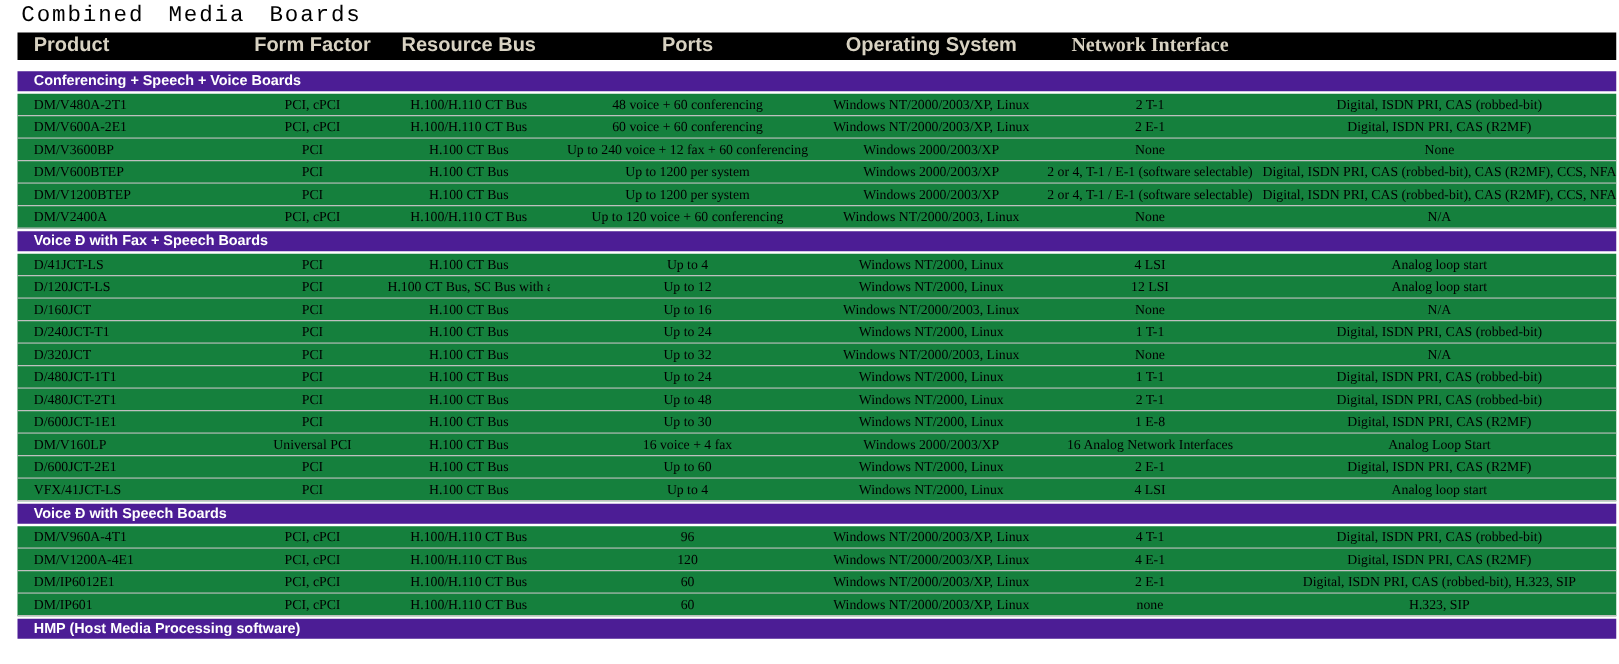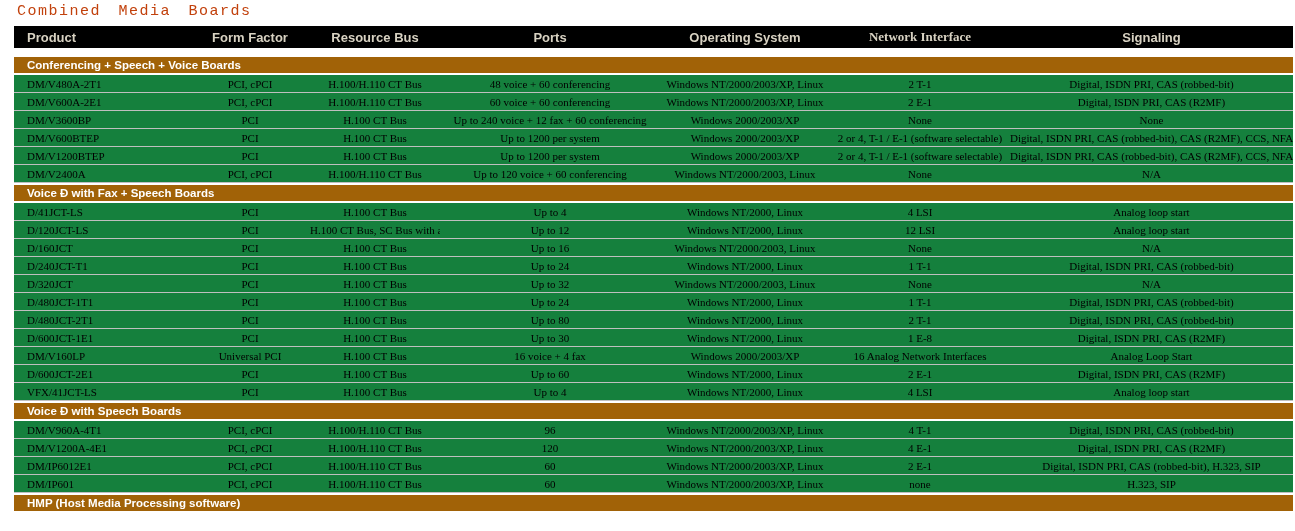--- a/index.html
+++ b/index.html
@@ -1,23 +1,23 @@
 <!DOCTYPE html>
 <html><head>
 <meta charset="utf-8">
 <style>
   html,body{margin:0;padding:0;background:#ffffff;}
   .page{position:relative;width:1295px;height:531px;background:#ffffff;overflow:hidden;}
   .title{position:absolute;left:17px;top:3px;font-family:"Liberation Mono",monospace;
-         font-size:15px;color:#c2410c;letter-spacing:1.5px;word-spacing:7px;white-space:nowrap;}
+         font-size:18px;color:#000000;letter-spacing:1.5px;word-spacing:7px;white-space:nowrap;}
   .table{position:absolute;left:14px;top:26px;width:1279px;}
   .thead{display:flex;background:#000000;height:22px;align-items:center;}
-  .hcell{font-family:"Liberation Sans",sans-serif;font-weight:bold;font-size:13px;
+  .hcell{font-family:"Liberation Sans",sans-serif;font-weight:bold;font-size:16px;
          color:#d8d2c2;text-align:center;box-sizing:border-box;white-space:nowrap;overflow:hidden;}
-  .band{height:16px;background:#a16207;margin:2px 0;display:flex;align-items:center;
+  .band{height:16px;background:#4c1d95;margin:2px 0;display:flex;align-items:center;
         padding-left:13px;box-sizing:border-box;font-family:"Liberation Sans",sans-serif;
         font-weight:bold;font-size:11.5px;color:#ffffff;white-space:nowrap;}
   .band.first{margin-top:9px;}
   .row{display:flex;height:17px;border-bottom:1px solid #bfbfbf;align-items:center;background:#15803d;}
   .cell{font-family:"Liberation Serif",serif;font-size:11px;color:#000;text-align:center;
         box-sizing:border-box;white-space:nowrap;overflow:hidden;}
   .c0{width:176px;text-align:left;padding-left:13px;}
   .c1{width:120px;text-align:center;}
   .c2{width:130px;}
   .c3{width:220px;}
@@ -31,21 +31,20 @@
 <div class="page">
   <div class="title">Combined Media Boards</div>
   <div class="table">
     <div class="thead">
         <div class="hcell c0">Product</div>
         <div class="hcell c1">Form Factor</div>
         <div class="hcell c2">Resource Bus</div>
         <div class="hcell c3">Ports</div>
         <div class="hcell c4">Operating System</div>
         <div class="hcell c5">Network Interface</div>
-        <div class="hcell c6">Signaling</div>
       </div>
     <div class="tbody">
         <div class="band first">Conferencing + Speech + Voice Boards</div>
         <div class="row">
           <div class="cell c0">DM/V480A-2T1</div>
           <div class="cell c1">PCI, cPCI</div>
           <div class="cell c2">H.100/H.110 CT Bus</div>
           <div class="cell c3">48 voice + 60 conferencing</div>
           <div class="cell c4">Windows NT/2000/2003/XP, Linux</div>
           <div class="cell c5">2 T-1</div>
@@ -148,21 +147,21 @@
           <div class="cell c2">H.100 CT Bus</div>
           <div class="cell c3">Up to 24</div>
           <div class="cell c4">Windows NT/2000, Linux</div>
           <div class="cell c5">1 T-1</div>
           <div class="cell c6">Digital, ISDN PRI, CAS (robbed-bit)</div>
         </div>
         <div class="row">
           <div class="cell c0">D/480JCT-2T1</div>
           <div class="cell c1">PCI</div>
           <div class="cell c2">H.100 CT Bus</div>
-          <div class="cell c3">Up to 80</div>
+          <div class="cell c3">Up to 48</div>
           <div class="cell c4">Windows NT/2000, Linux</div>
           <div class="cell c5">2 T-1</div>
           <div class="cell c6">Digital, ISDN PRI, CAS (robbed-bit)</div>
         </div>
         <div class="row">
           <div class="cell c0">D/600JCT-1E1</div>
           <div class="cell c1">PCI</div>
           <div class="cell c2">H.100 CT Bus</div>
           <div class="cell c3">Up to 30</div>
           <div class="cell c4">Windows NT/2000, Linux</div>

